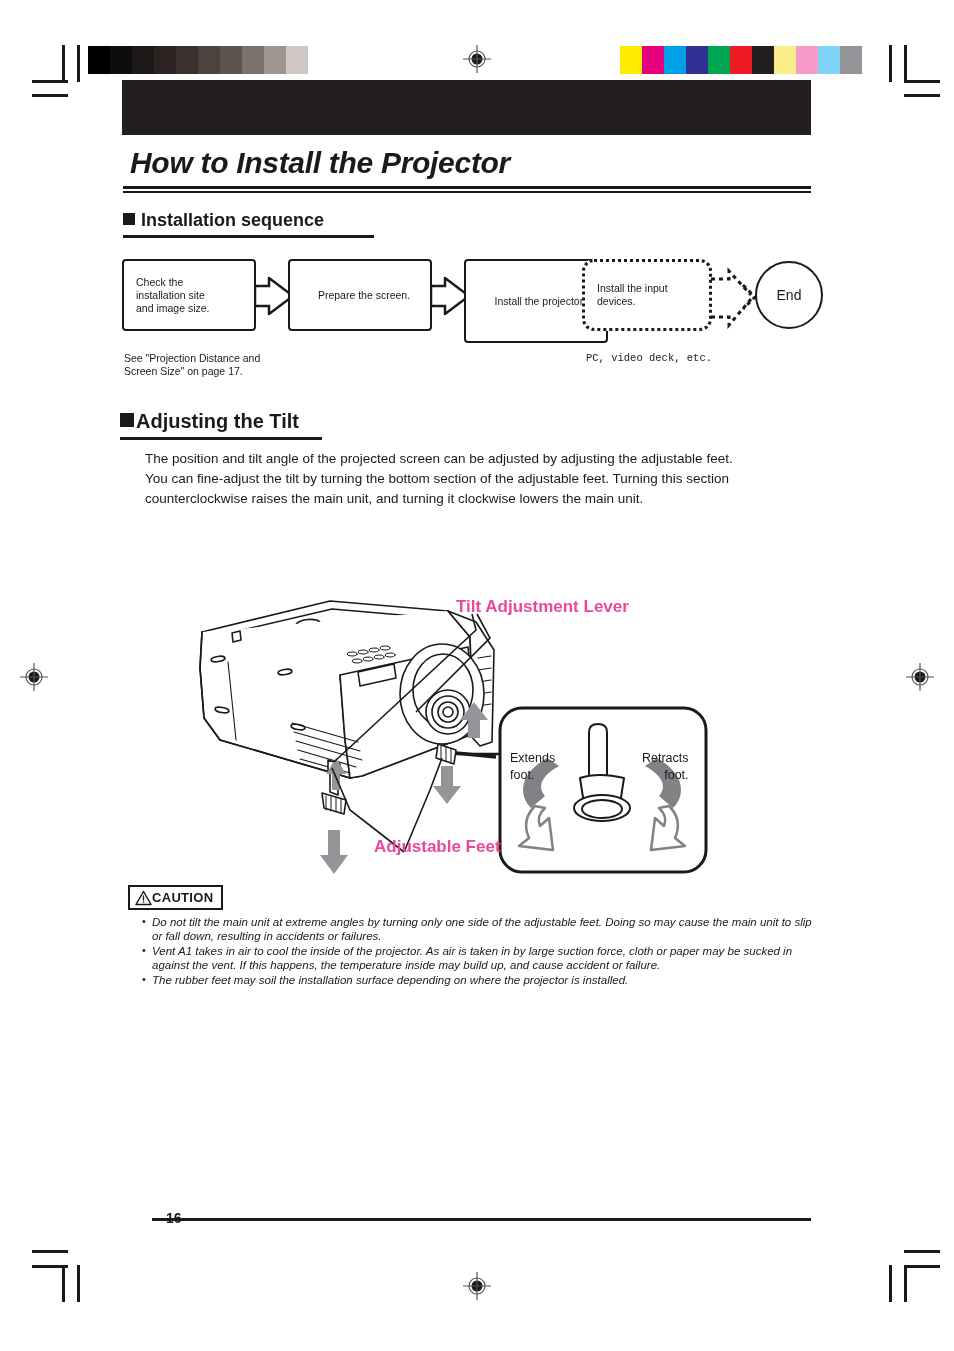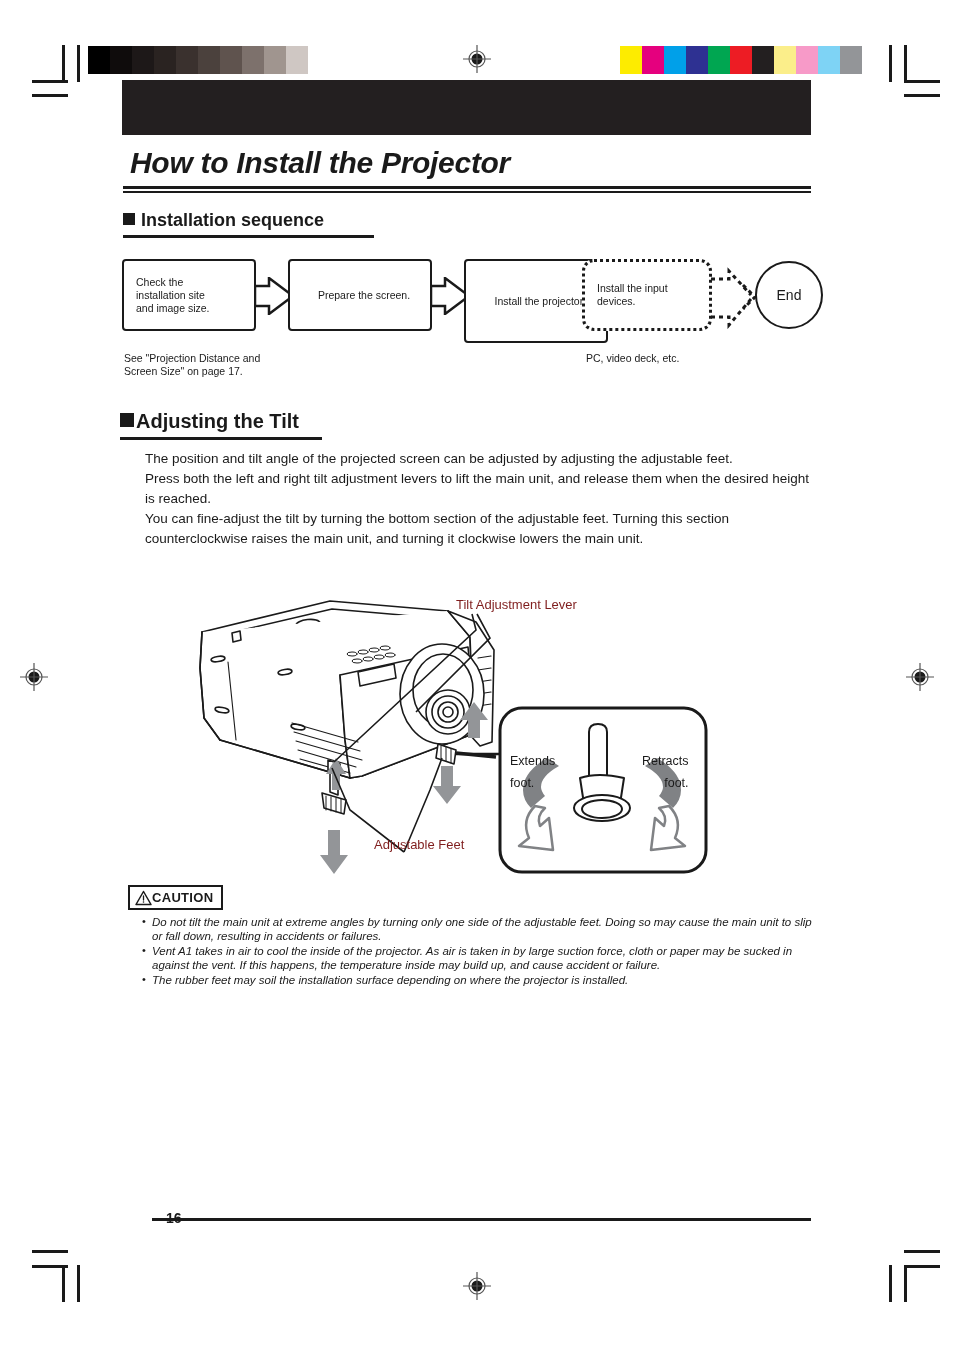--- a/index.html
+++ b/index.html
@@ -116,29 +116,30 @@
     font-size: 13.5px;
     line-height: 20px;
     color: #1a1a1a;
   }
   .body-text p { margin: 0; }
 
   
   .illus { position: absolute; left: 180px; top: 590px; width: 560px; height: 290px; }
   .illus-label {
     position: absolute;
-    font-size: 13px;
-    color: #7f1d1d;
+    font-size: 17px;
+    color: #ec4899;
     white-space: nowrap;
+    font-weight: bold;
   }
   .callout-label {
     position: absolute;
     font-size: 12.5px;
     color: #1a1a1a;
-    line-height: 22px;
+    line-height: 17px;
   }
 
   
   .caution-box {
     position: absolute;
     left: 128px; top: 885px;
     border: 2.5px solid #1a1a1a;
     box-sizing: border-box;
     height: 25px;
     display: flex; align-items: center;
@@ -303,30 +304,29 @@
     <path d="M36 20 L48 32 L36 44" fill="none" stroke="#1a1a1a" stroke-width="3" stroke-dasharray="4 4"></path>
   </svg>
 
   <div class="end-oval" style="left:633px; top:6px; width:68px; height:68px;">
     <span>End</span>
   </div>
 </div>
 
 <div class="subnote" style="left:124px; top:352px;">See "Projection Distance and
 Screen Size" on page 17.</div>
-<div class="subnote" style="left:586px; top:352px;">PC, video deck, etc.</div>
+<div class="subnote" style="left:586px; top:352px;font-family:Liberation Mono, monospace;">PC, video deck, etc.</div>
 
 <div class="h2" style="left:120px; top:410px; font-size:20px;">
   <span class="sq" style="width:14px;height:14px;margin-right:2px;"></span><span>Adjusting the Tilt</span>
 </div>
 <div class="h2-underline" style="left:120px; top:437px; width:202px;"></div>
 
 <div class="body-text" style="top:449px;">
   <p>The position and tilt angle of the projected screen can be adjusted by adjusting the adjustable feet.</p>
-  <p>Press both the left and right tilt adjustment levers to lift the main unit, and release them when the desired height is reached.</p>
   <p>You can fine-adjust the tilt by turning the bottom section of the adjustable feet. Turning this section counterclockwise raises the main unit, and turning it clockwise lowers the main unit.</p>
 </div>
 
 <div class="illus">
   <svg width="560" height="290" viewBox="0 0 560 290">
     <g fill="#ffffff" stroke="#1a1a1a" stroke-width="1.6" stroke-linejoin="round" stroke-linecap="round">
 
       <path d="M22 42 L150 11 L268 21 L290 47 L288 57 L160 85 L48 72 Z"></path>
 
       <path d="M24 49 L152 19 L268 29 L289 53" fill="none"></path>

